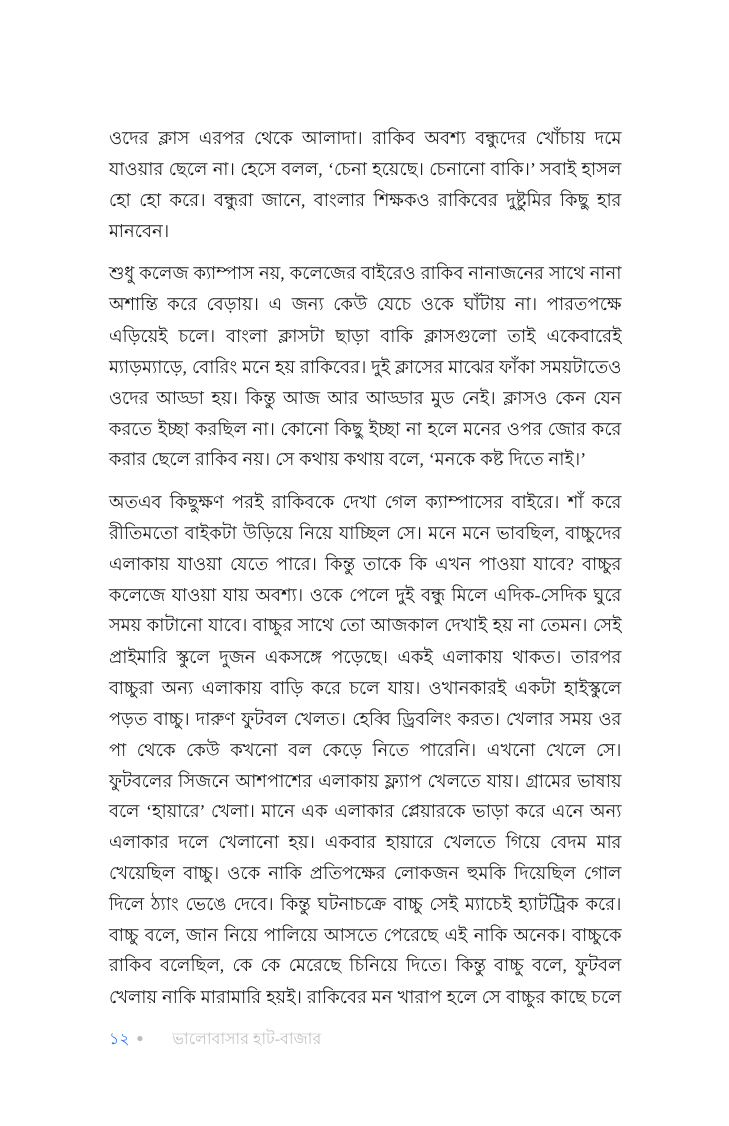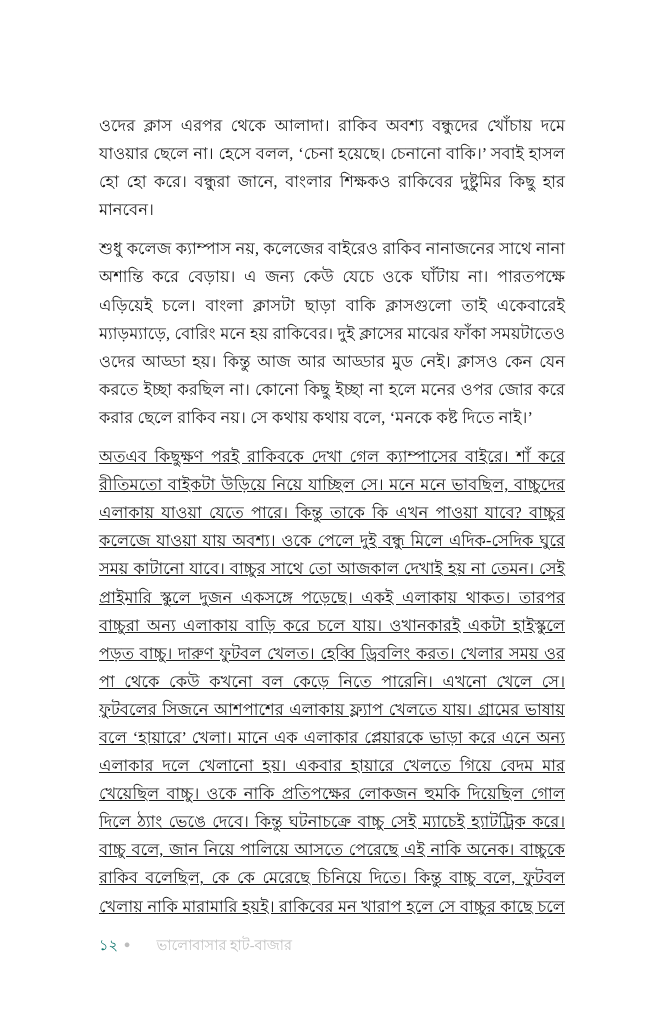--- a/index.html
+++ b/index.html
@@ -36,37 +36,36 @@
     letter-spacing: 0.002em;
     font-family: "Liberation Serif", "DejaVu Serif", serif;
     -webkit-font-smoothing: antialiased;
   }
   .para:last-child {
     margin-bottom: 0;
   }
   
   .para.full-justify {
     text-align-last: justify;
-    text-decoration: underline;
   }
   .footer {
     position: absolute;
     left: 99px;
     top: 935px;
     display: flex;
     align-items: center;
     gap: 6px;
     color: #b9b9b9;
     font-size: 14.5px;
     line-height: 20px;
     font-family: "Liberation Serif", "DejaVu Serif", serif;
     white-space: nowrap;
   }
   .footer .page-num {
-    color: #0f766e;
+    color: #3b82f6;
   }
   .footer .sep {
     font-size: 11px;
     line-height: 1;
     position: relative;
     top: -1px;
     color: #bdbdbd;
   }
   .footer .book-title {
     color: #c2c2c2;

